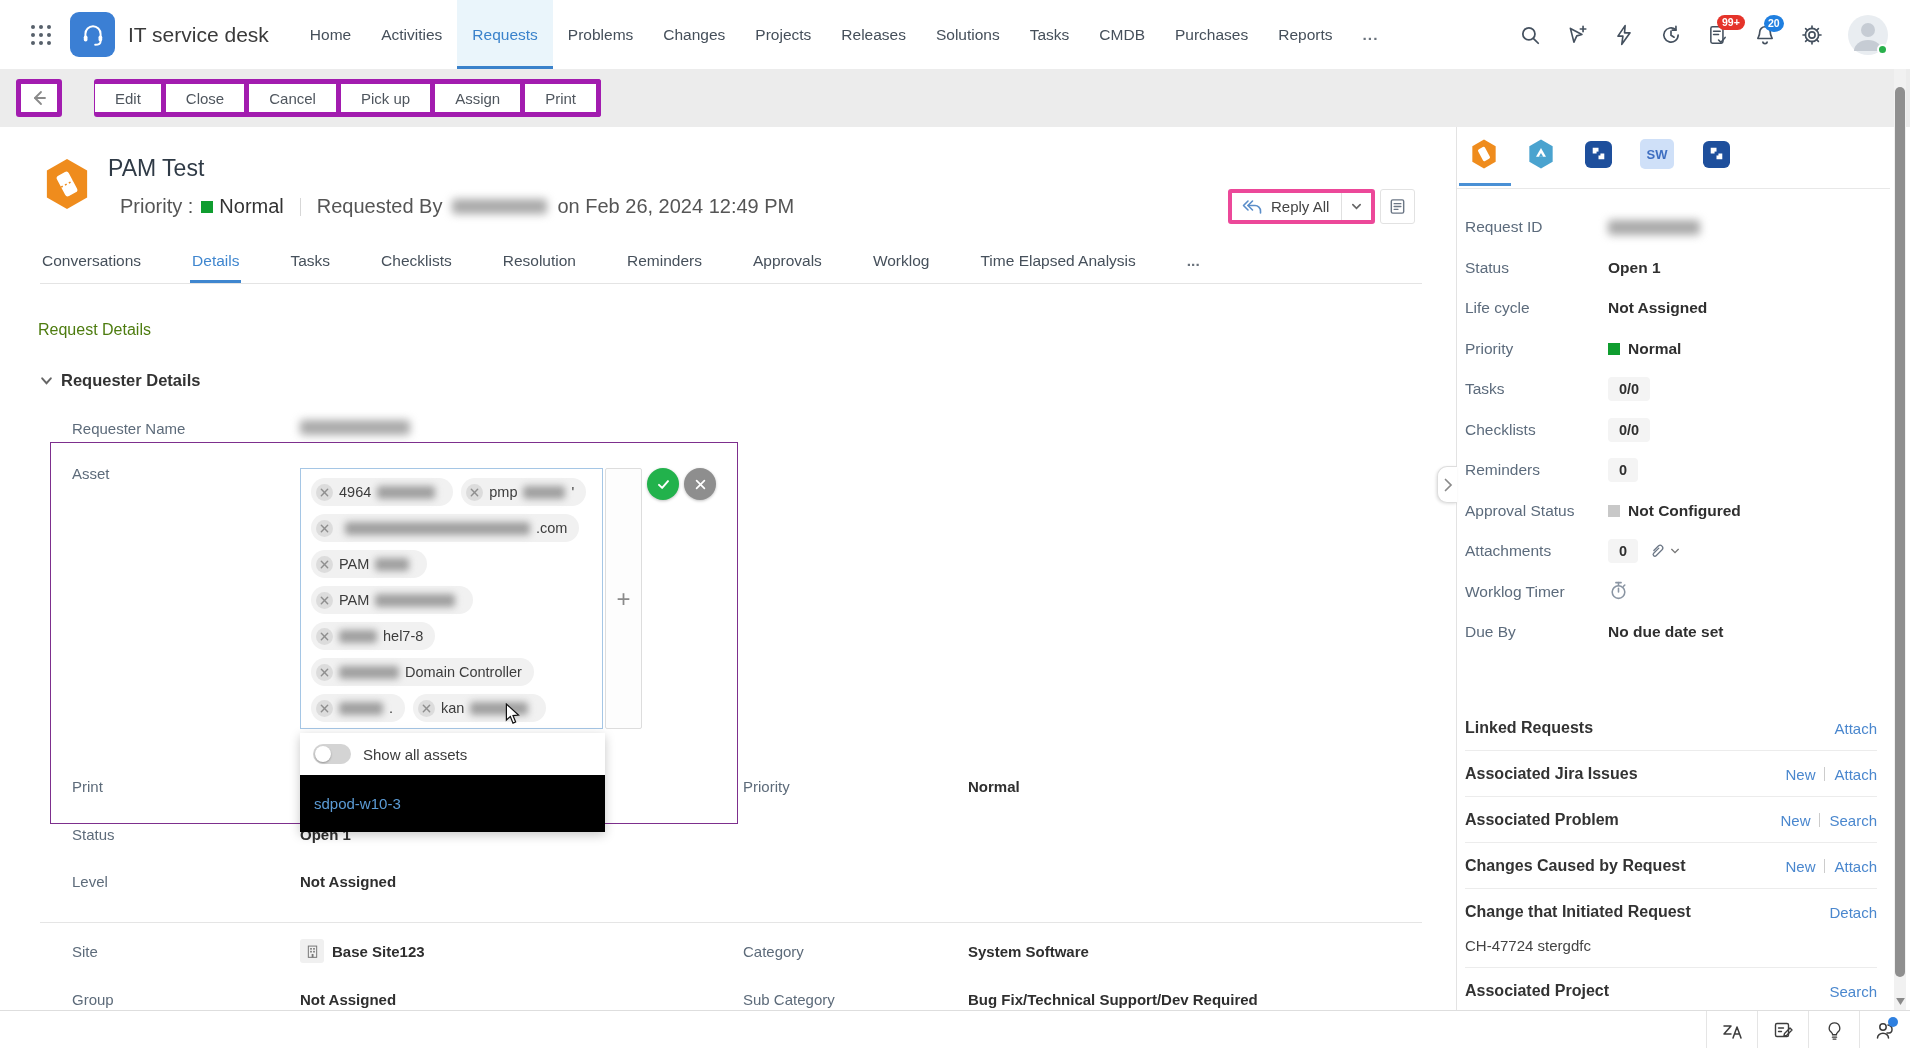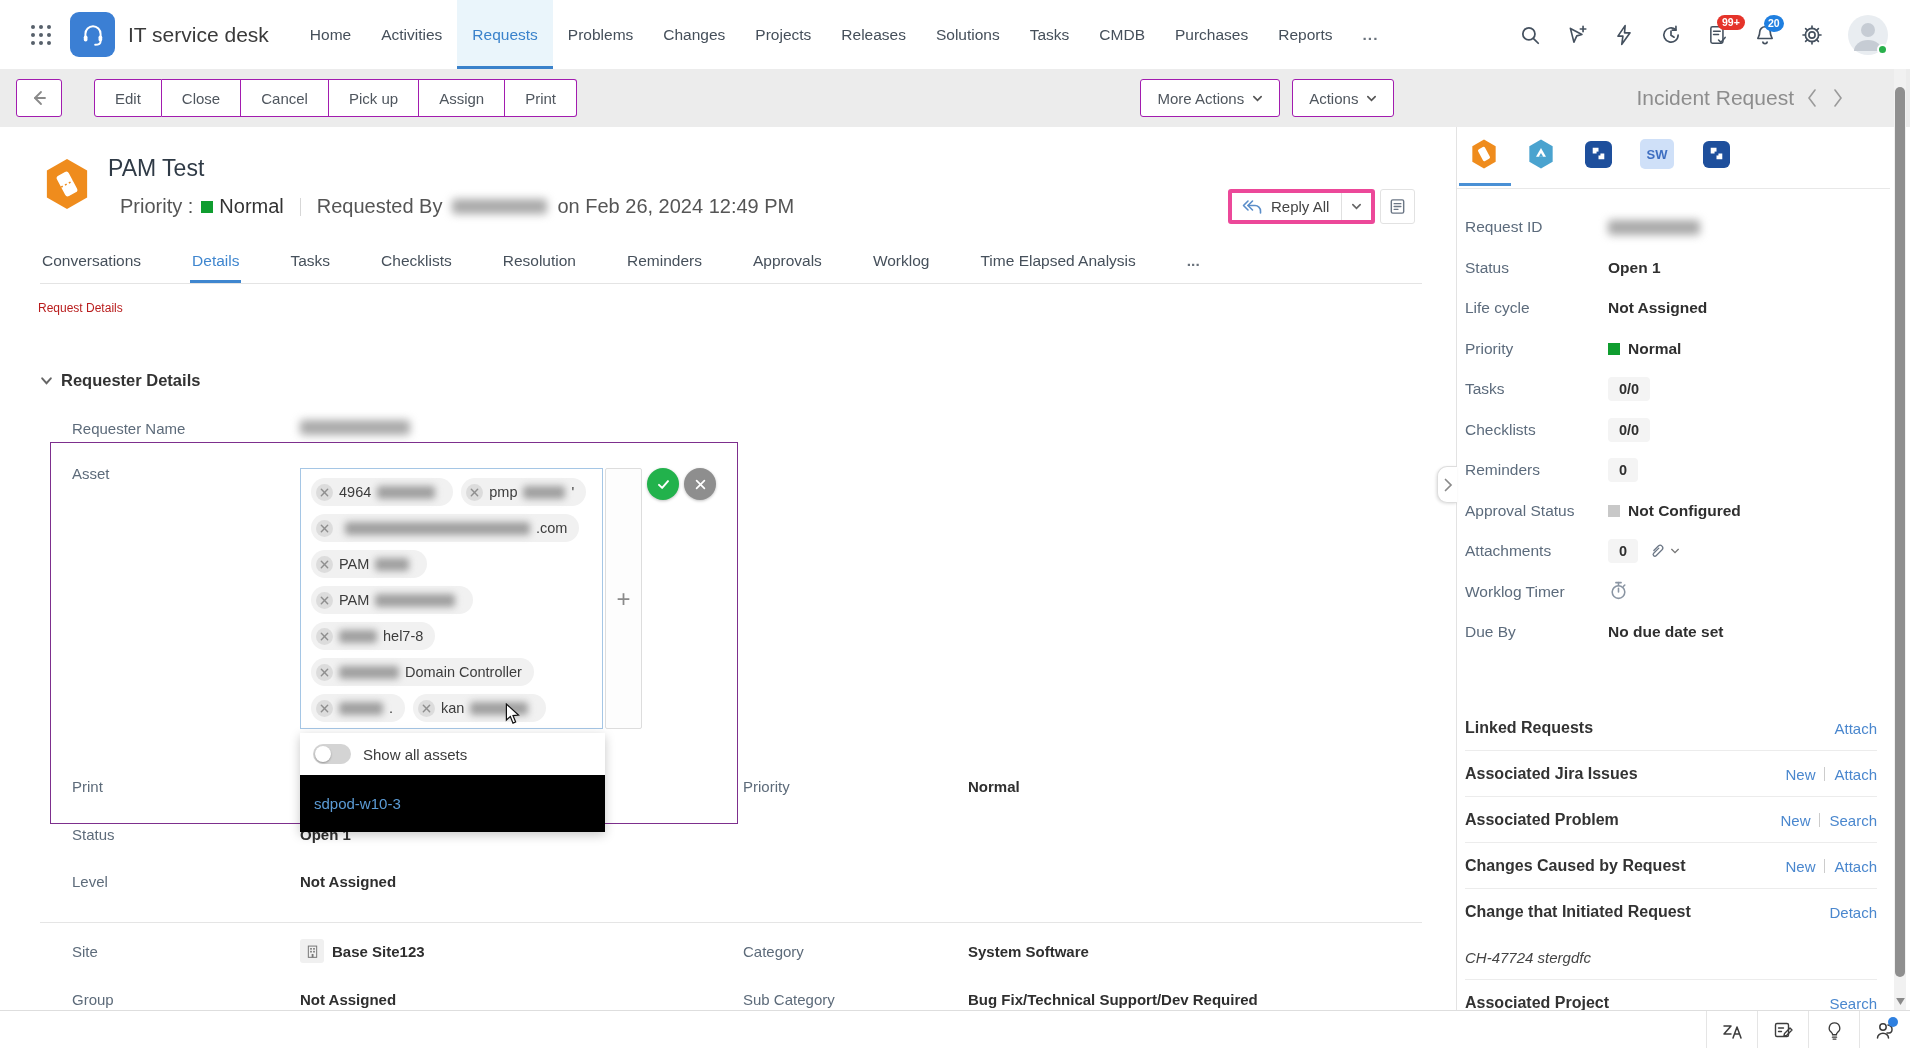--- a/index.html
+++ b/index.html
@@ -20,21 +20,21 @@
   .navicons { margin-left:auto; display:flex; align-items:center; gap:25px; padding-right:22px; }
   .nicon { position:relative; width:22px; height:22px; cursor:pointer; }
   .nicon svg { width:22px; height:22px; }
   .badge { position:absolute; top:-9px; left:10px; background:#e5332a; color:#fff; font-size:10.5px; font-weight:bold; border-radius:9px; padding:1px 5px; line-height:13px; }
   .badge.blue { background:#1f7fe0; border-radius:50%; padding:2px 4px; }
   .avatar { position:relative; width:40px; height:40px; border-radius:50%; background:#e9edf1; cursor:pointer; }
   .avatar .dot { position:absolute; right:0; bottom:0; width:11px; height:11px; border-radius:50%; background:#28b04b; border:2px solid #fff; }
 
   
   .toolbar { position:absolute; top:69px; left:0; width:1910px; height:58px; background:#ececec; display:flex; align-items:center; padding:0 16px; z-index:25; }
-  .tbtn { background:#fff; border:1px solid #a21caf; color:#4f5archive6; color:#4f565e; height:38px; font-size:15px; font-family:inherit; cursor:pointer; }
+  .tbtn { background:#fff; border:5px solid #a21caf; color:#4f5archive6; color:#4f565e; height:38px; font-size:15px; font-family:inherit; cursor:pointer; }
   .backbtn { width:46px; border-radius:3px; display:flex; align-items:center; justify-content:center; }
   .btngroup { display:flex; margin-left:32px; }
   .btngroup .tbtn { padding:0 20px; border-left-width:0; }
   .btngroup .tbtn:first-child { border-left-width:1px; border-radius:3px 0 0 3px; }
   .btngroup .tbtn:last-child { border-radius:0 3px 3px 0; }
   .tb-right { margin-left:auto; display:flex; align-items:center; gap:12px; }
   .droptbn { display:flex; align-items:center; gap:8px; padding:0 16px; border-radius:3px; }
   .entity { display:flex; align-items:center; gap:10px; color:#8d8d8d; font-size:21px; margin-left:230px; margin-right:48px; white-space:nowrap; }
   .entity svg { width:16px; height:20px; cursor:pointer; }
 
@@ -49,21 +49,21 @@
   .replyall { position:absolute; left:1228px; top:62px; height:35px; background:#fff; border:4px solid #ec4899; border-radius:3px; display:flex; align-items:center; cursor:pointer; }
   .replyall .lbl { padding:0 12px 0 8px; font-size:15px; color:#444; }
   .replyall .caret { border-left:1px solid #e0e0e0; padding:0 9px; height:100%; display:flex; align-items:center; }
   .noteicon { position:absolute; left:1380px; top:62px; width:35px; height:35px; border:1px solid #e2e2e2; border-radius:3px; display:flex; align-items:center; justify-content:center; cursor:pointer; background:#fff; }
 
   .tabsrow { position:absolute; left:40px; top:113px; width:1382px; display:flex; gap:47px; border-bottom:1px solid #e4e4e4; }
   .tab { padding:12px 2px 13px; font-size:15.5px; color:#46505b; cursor:pointer; white-space:nowrap; }
   .tab.active { color:#3f86cf; box-shadow: inset 0 -3px 0 #3f86cf; }
   .tab.moretab { color:#6b737d; font-weight:bold; }
 
-  .rd-heading { position:absolute; left:38px; top:174px; font-size:12px; color:#b91c1c; }
+  .rd-heading { position:absolute; left:38px; top:194px; font-size:16px; color:#4d7c0f; }
   .sec-title { position:absolute; left:40px; top:244px; display:flex; align-items:center; gap:8px; font-size:16.5px; font-weight:bold; color:#33 ; color:#333; cursor:pointer; }
 
   .flabel { position:absolute; font-size:15px; color:#5d6b7a; }
   .fvalue { position:absolute; font-size:15px; color:#2f2f2f; font-weight:bold; }
 
   
   .editbox { position:absolute; left:50px; top:315px; width:688px; height:382px; border:1.5px solid #7d2f8d; background:#fff; z-index:5; }
 
   .chipswrap { position:absolute; left:300px; top:341px; width:303px; height:261px; border:1px solid #a5c6e5; background:#fff; z-index:6; padding:5px 6px; display:flex; flex-wrap:wrap; align-content:flex-start; }
   .chip { display:inline-flex; align-items:center; gap:6px; background:#f1f1f1; border-radius:15px; padding:4px 12px 4px 5px; margin:4px 4px; font-size:14.5px; color:#3c3c3c; height:28px; }
@@ -105,21 +105,21 @@
   .sq2 { display:inline-block; width:12px; height:12px; background:#0f9d2f; }
   .sq2.gray { background:#c8c8c8; }
 
   .sections { position:absolute; left:8px; top:578px; width:412px; }
   .secrow { border-bottom:1px solid #ececec; padding:14px 0 13px; }
   .secline { display:flex; align-items:center; justify-content:space-between; }
   .sectitle { font-size:16px; font-weight:bold; color:#333; }
   .seclinks { display:flex; align-items:center; gap:9px; }
   .seclink { color:#4a87ce; font-size:15px; cursor:pointer; }
   .linksep { width:1px; height:14px; background:#ccc; }
-  .secvalue { font-size:15px; color:#444; font-weight:normal; margin-top:28px;font-style:italic; }
+  .secvalue { font-size:15px; color:#444; font-weight:normal; margin-top:16px; }
 
   
   .scrolltrack { position:absolute; top:69px; right:4px; width:12px; height:941px; background:#f1f1f1; z-index:40; }
   .scrollthumb { position:absolute; top:18px; left:1px; width:10px; height:890px; background:#8f8f8f; border-radius:5px; }
   .scrollarrow { position:absolute; bottom:2px; left:0; width:12px; text-align:center; }
 
   
   .footer { position:absolute; left:0; bottom:0; width:1910px; height:38px; background:#fff; border-top:1px solid #dedede; z-index:45; }
   .footicons { position:absolute; right:0; top:0; height:38px; display:flex; }
   .fcell { width:51px; height:38px; border-left:1px solid #e5e5e5; display:flex; align-items:center; justify-content:center; cursor:pointer; position:relative; }
@@ -232,43 +232,20 @@
         </svg>
     </button>
     <div class="btngroup">
       <button class="tbtn">Edit</button>
       <button class="tbtn">Close</button>
       <button class="tbtn">Cancel</button>
       <button class="tbtn">Pick up</button>
       <button class="tbtn">Assign</button>
       <button class="tbtn">Print</button>
     </div>
-    <div class="tb-right">
-      <button class="tbtn droptbn">
-        <span>More Actions</span>
-        <svg width="11" height="11" viewBox="0 0 12 12" fill="none" stroke="#555" stroke-width="1.8" stroke-linecap="round">
-            <path d="M2 4 L6 8 L10 4"></path>
-          </svg>
-      </button>
-      <button class="tbtn droptbn">
-        <span>Actions</span>
-        <svg width="11" height="11" viewBox="0 0 12 12" fill="none" stroke="#555" stroke-width="1.8" stroke-linecap="round">
-            <path d="M2 4 L6 8 L10 4"></path>
-          </svg>
-      </button>
-      <div class="entity">
-        <span>Incident Request</span>
-        <svg viewBox="0 0 12 20" fill="none" stroke="#9a9a9a" stroke-width="1.6" stroke-linecap="round">
-            <path d="M9 2 L3 10 L9 18"></path>
-          </svg>
-        <svg viewBox="0 0 12 20" fill="none" stroke="#9a9a9a" stroke-width="1.6" stroke-linecap="round">
-            <path d="M3 2 L9 10 L3 18"></path>
-          </svg>
-      </div>
-    </div>
   </div>
 
   <div class="main">
 
     <svg class="reqicon" viewBox="0 0 48 54">
       <path d="M24 1 L45 13 V41 L24 53 L3 41 V13 Z" fill="#ef8c1d"></path>
       <g transform="rotate(-28 24 27)">
         <rect x="17" y="15" width="14" height="24" rx="3" fill="#fff"></rect>
         <line x1="17" y1="27" x2="31" y2="27" stroke="#ef8c1d" stroke-width="1.6" stroke-dasharray="2 2.6"></line>
       </g>

